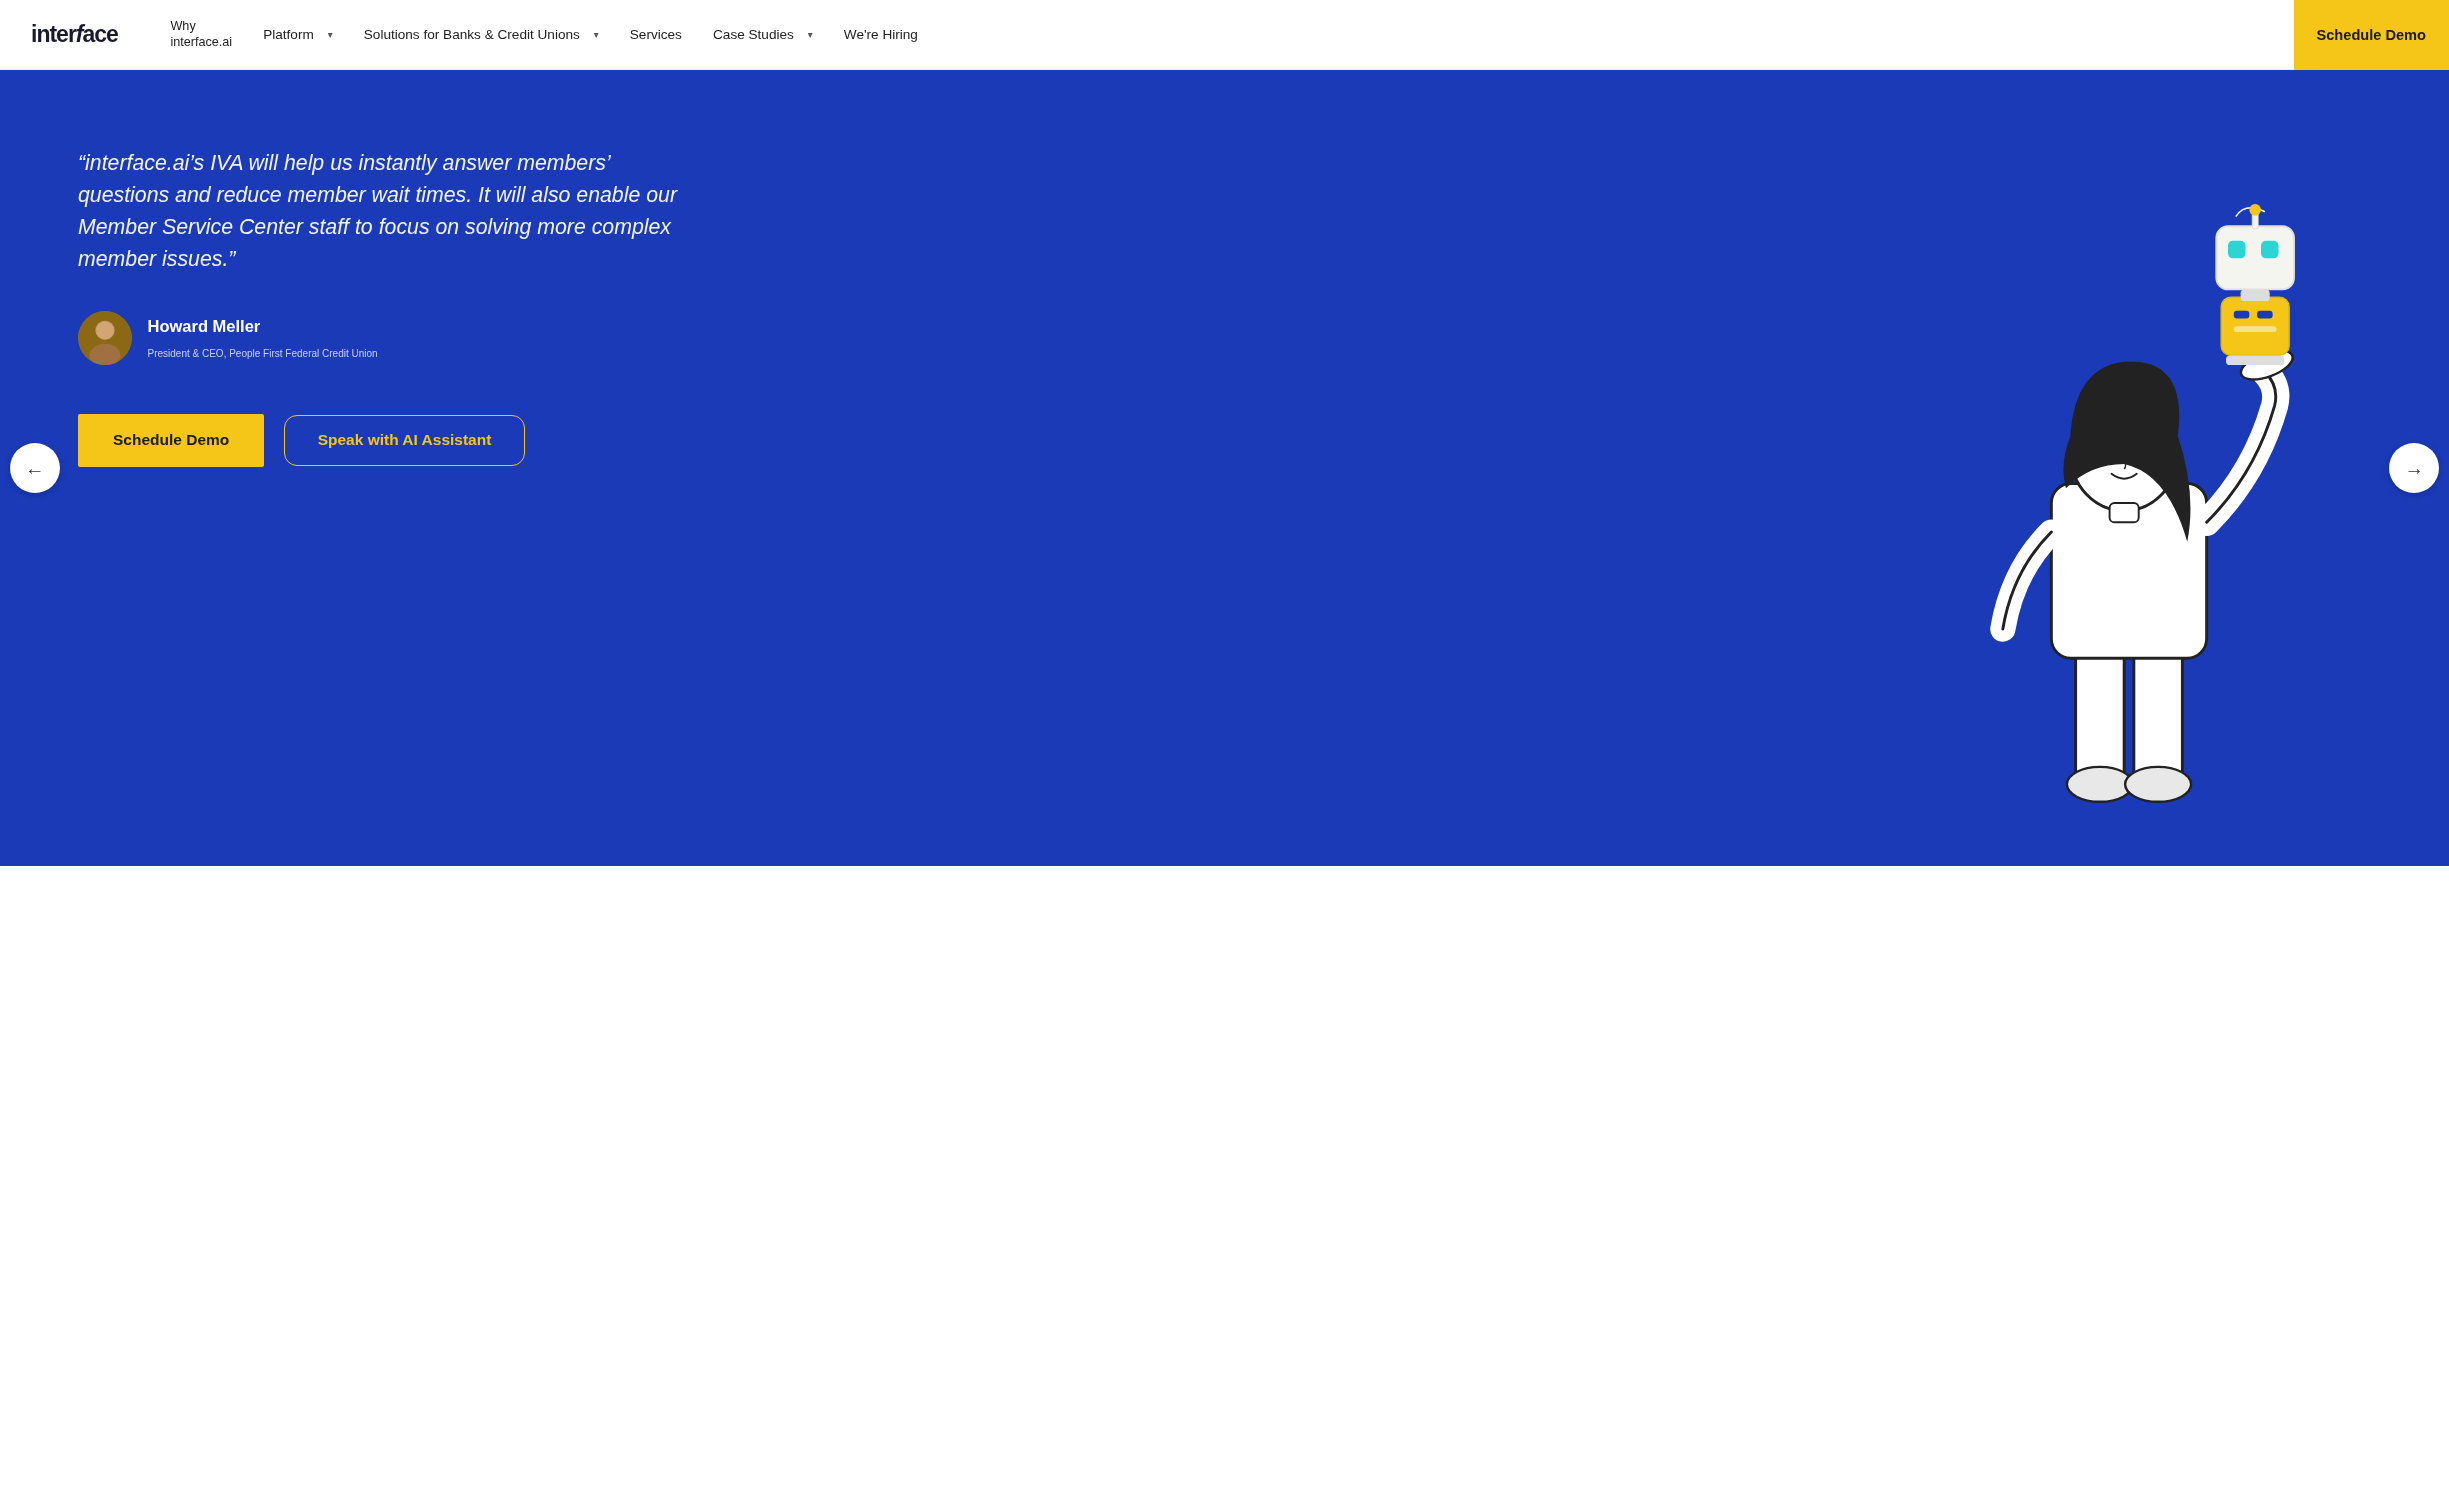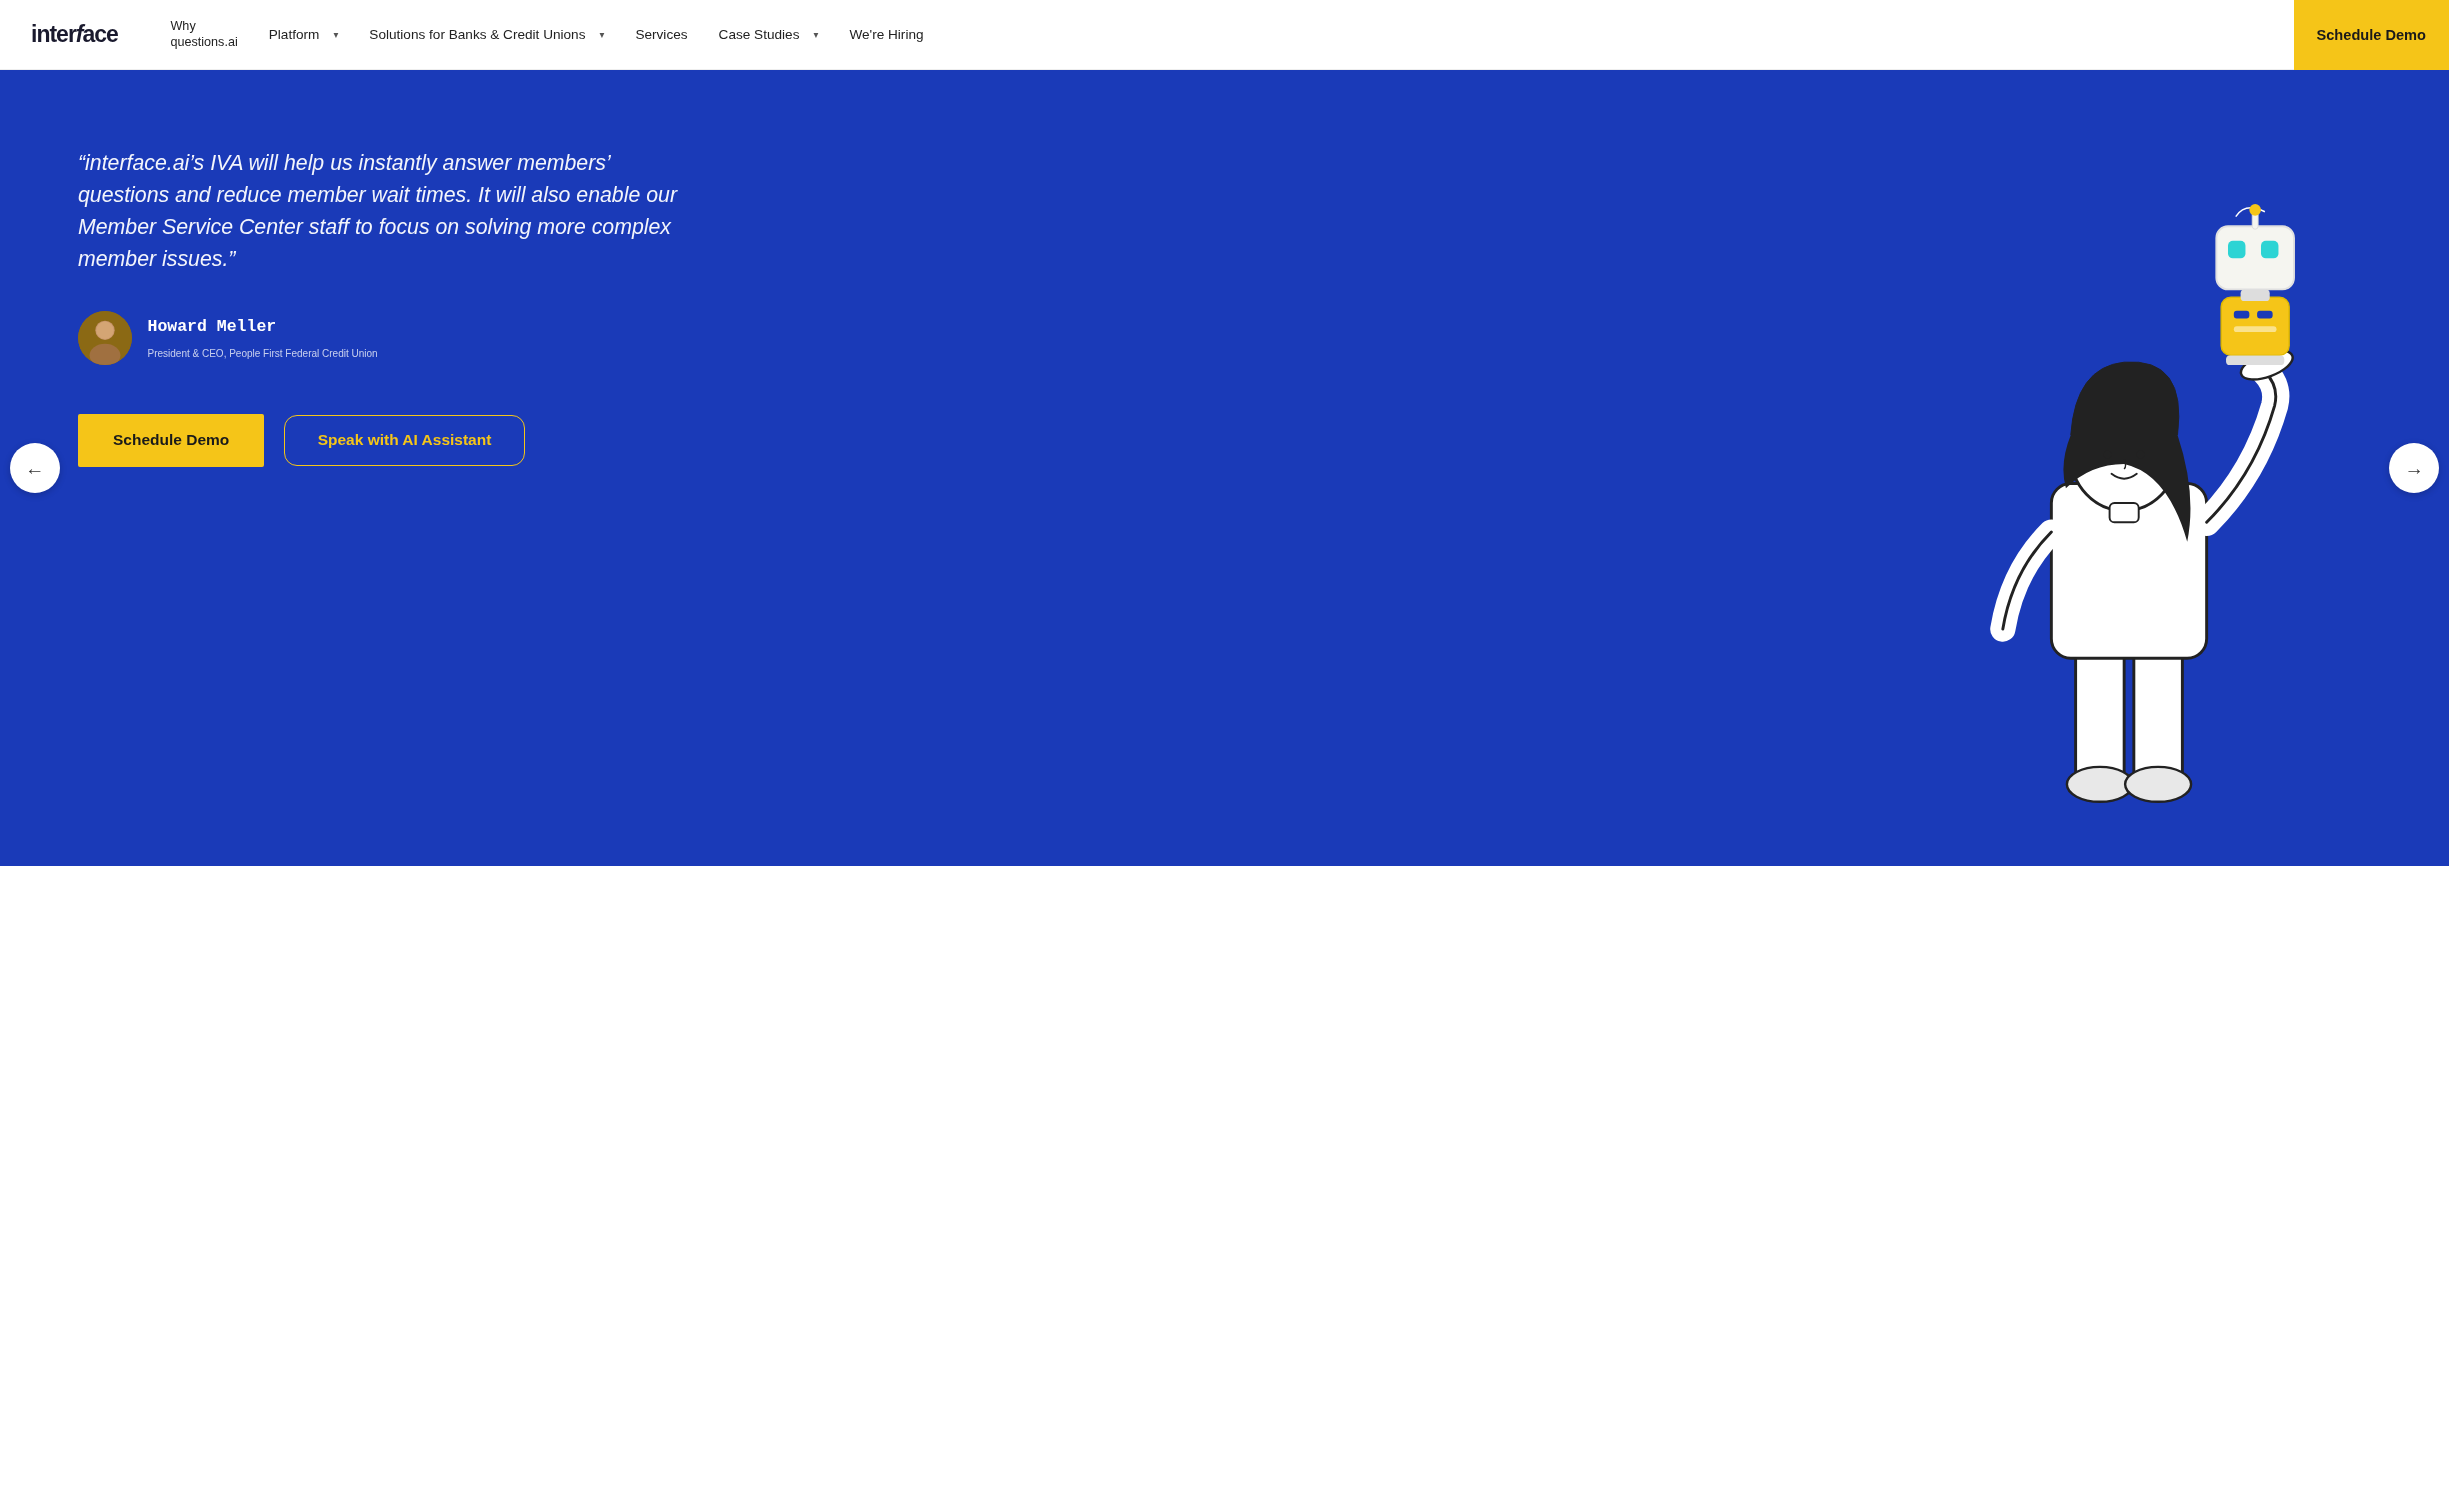--- a/index.html
+++ b/index.html
@@ -117,21 +117,20 @@
       overflow: hidden;
       flex-shrink: 0;
       display: flex;
       align-items: center;
       justify-content: center;
     }
     .hero-person-name {
       color: #fff;
       font-size: 16.5px;
       font-weight: 600;
-      font-family: Liberation Mono, monospace;
     }
     .hero-person-title {
       color: rgba(255,255,255,0.75);
       font-size: 10px;
       margin-top: 12px;
     }
     .hero-buttons {
       display: flex;
       gap: 19.4px;
       align-items: center;
@@ -204,21 +203,21 @@
 </head>
 <body>
 
 <nav>
   <a class="nav-logo">
     <span class="logo-text">inter<span style="font-style:italic">f</span>ace</span>
   </a>
   <div class="nav-links">
     <a class="nav-link nav-link-multi">
       <span>Why</span>
-      <span>questions.ai</span>
+      <span>interface.ai</span>
     </a>
     <a class="nav-link">
       <span>Platform</span>
       <span class="dropdown-arrow">▾</span>
     </a>
     <a class="nav-link">
       <span>Solutions for Banks &amp; Credit Unions</span>
       <span class="dropdown-arrow">▾</span>
     </a>
     <a class="nav-link">

